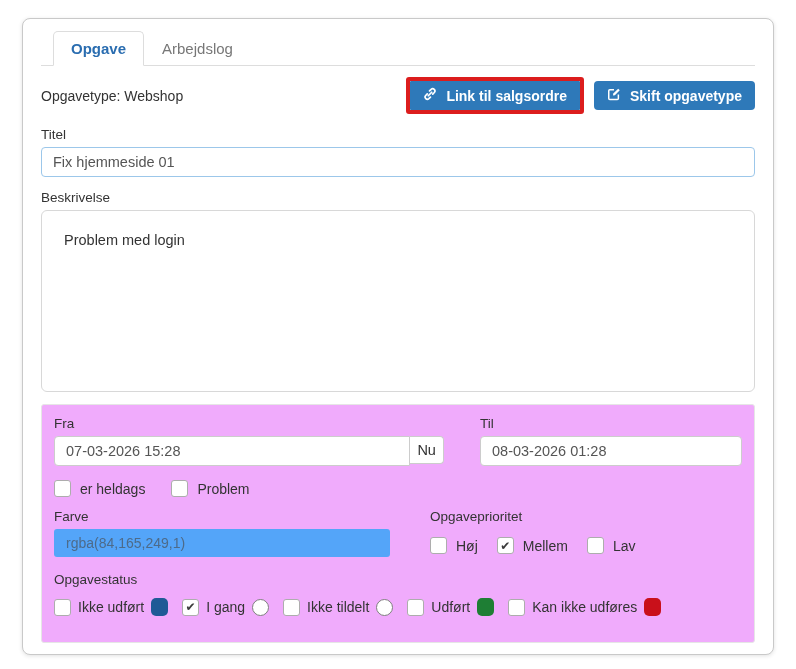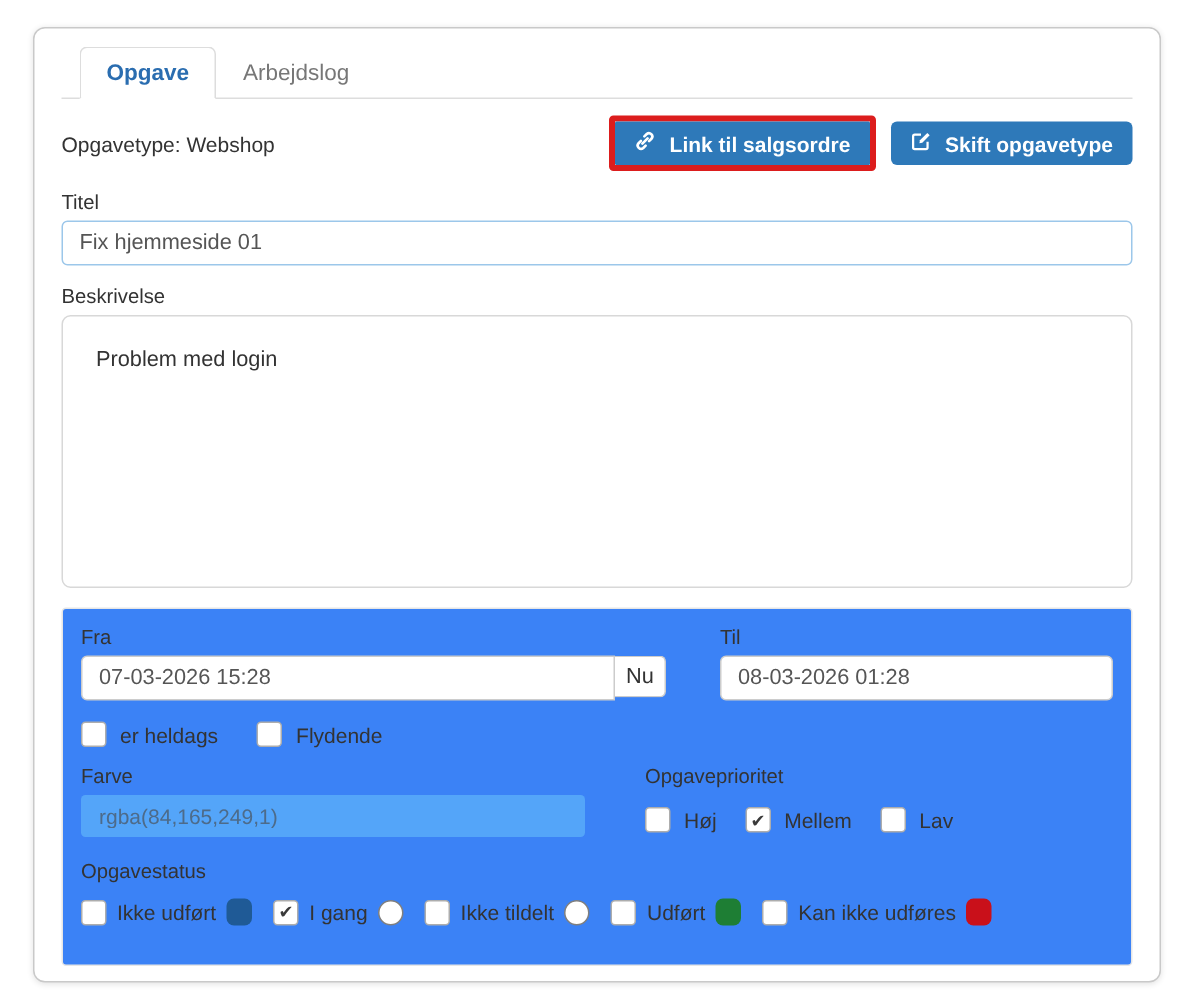--- a/index.html
+++ b/index.html
@@ -34,21 +34,21 @@
   .panel .lbl { margin: 0 0 5px; }
   input.txt { width: 100%; height: 30px; border: 1px solid #ccc; border-radius: 4px;
     padding: 0 11px; font-size: 14.5px; color: #555; background: #fff;
     font-family: Liberation Sans, sans-serif; }
   input.txt.focus-blue { border-color: #9cc7ea; }
   textarea.desc { width: 100%; height: 182px; border: 1px solid #d8d8d8;
     border-radius: 6px; padding: 21px 22px; font-size: 14.5px; color: #333;
     resize: none; font-family: "Liberation Sans", sans-serif; outline: none; }
 
   
-  .panel { margin-top: 8px; background: #3b82f6; border: 1px solid #e6e6e6;
+  .panel { margin-top: 8px; background: #f0abfc; border: 1px solid #e6e6e6;
     border-radius: 3px; padding: 11px 12px 26px; }
   .row { display: flex; }
   .col-from { width: 390px; margin-right: 36px; }
   .col-to { flex: 1; }
   .input-group { display: flex; }
   .input-group input { border-radius: 4px 0 0 4px; }
   .nu-btn { width: 37px; height: 28px; background: #fff; border: 1px solid #ccc;
     border-left: none; border-radius: 0 4px 4px 0; font-size: 14.5px; color: #333;
     cursor: pointer; font-family: "Liberation Sans", sans-serif; }
 
@@ -148,21 +148,21 @@
       </div>
     </div>
 
     <div class="cb-row">
       <span class="cb-item">
         <span class="cb" data-checked="false"></span>
         <span>er heldags</span>
       </span>
       <span class="cb-item">
         <span class="cb" data-checked="false"></span>
-        <span>Flydende</span>
+        <span>Problem</span>
       </span>
     </div>
 
     <div class="row row-2">
       <div class="col-farve">
         <label class="lbl">Farve</label>
         <input class="color-input" type="text" value="rgba(84,165,249,1)" style="background: rgb(84, 165, 249);">
       </div>
       <div class="col-pri">
         <label class="lbl">Opgaveprioritet</label>

